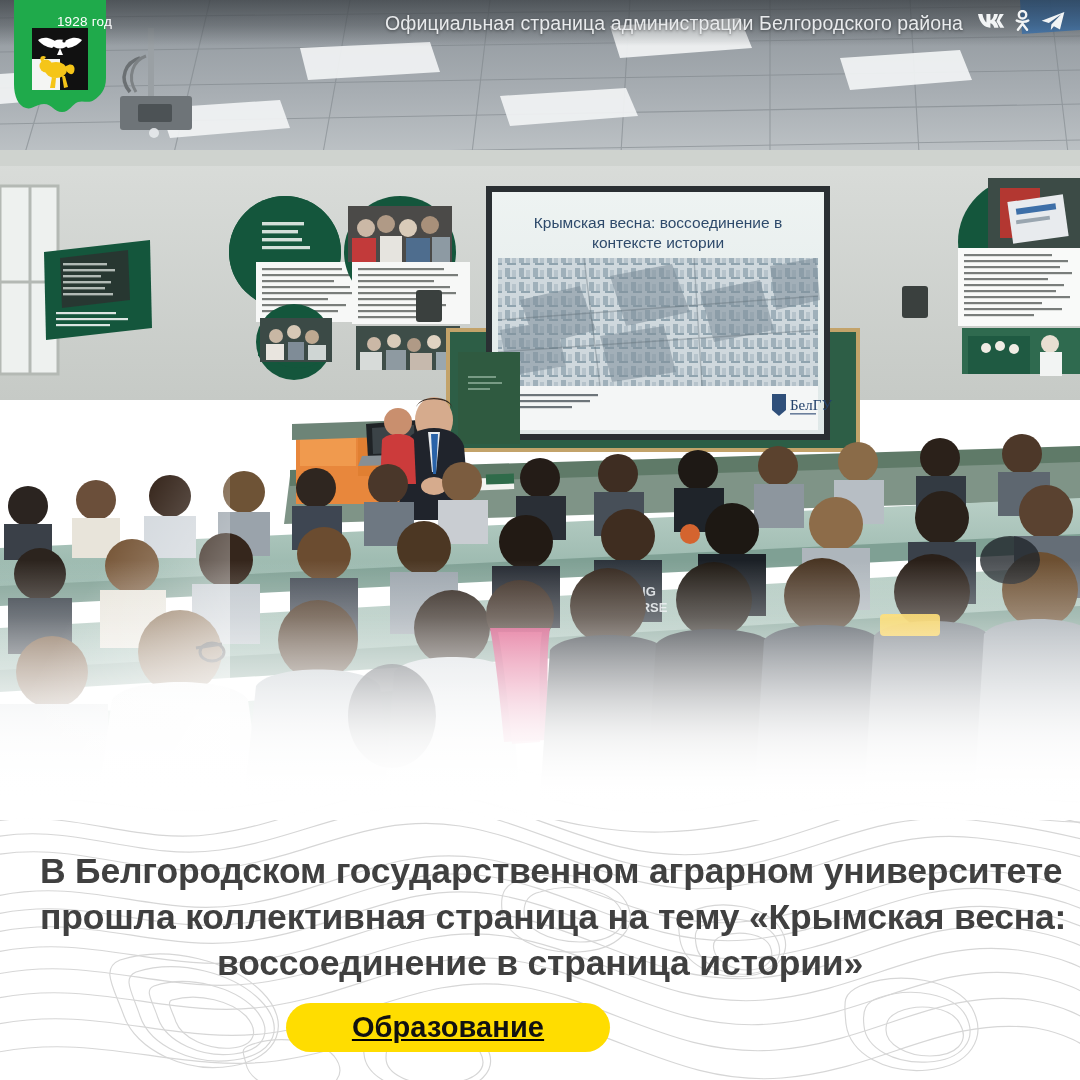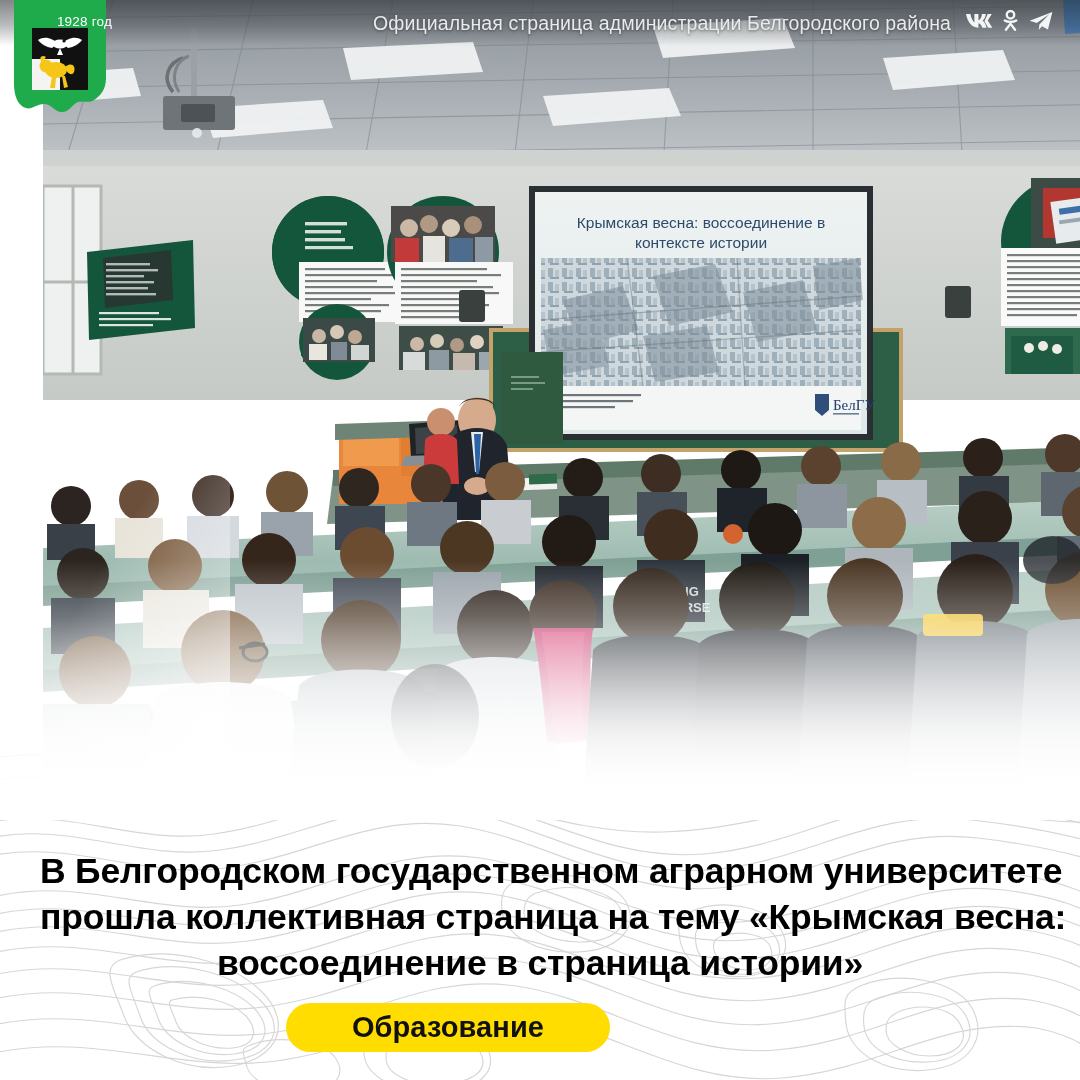--- a/index.html
+++ b/index.html
@@ -20,21 +20,20 @@
     z-index:0;
   }
   .topo-bg svg { display:block; width:1080px; height:1080px; }
 
   
   .photo {
     position:absolute; left:0; top:0;
     width:1080px; height:800px;
     z-index:1;
     overflow:hidden;
-    padding-left:43px;
   }
   .photo svg { display:block; width:1080px; height:800px; }
 
   
   .photo-fade {
     position:absolute; left:0; top:560px;
     width:1080px; height:260px;
     background:linear-gradient(to bottom,
         rgba(255,255,255,0) 0%,
         rgba(255,255,255,0.10) 22%,
@@ -49,21 +48,21 @@
     background:linear-gradient(to bottom right, rgba(255,255,255,0) 40%, rgba(255,255,255,0.75) 100%);
     z-index:2; pointer-events:none;
   }
 
   
   .topbar {
     position:absolute; left:0; top:0; width:1080px; height:46px;
     background:linear-gradient(to bottom, rgba(28,32,36,0.55) 0%, rgba(28,32,36,0.30) 55%, rgba(28,32,36,0) 100%);
     z-index:4;
     display:flex; align-items:center; justify-content:flex-end;
-    padding-right:26px;
+    padding-right:14px;
   }
   .topbar-text {
     color:#e8eaec;
     font-size:19.5px;
     font-weight:300;
     letter-spacing:0.1px;
     white-space:nowrap;
     text-shadow:0 1px 3px rgba(0,0,0,0.45);
   }
   .social-icons {
@@ -88,33 +87,33 @@
     z-index:7;
     pointer-events:none;
   }
 
   
   .caption {
     position:absolute; left:40px; top:848px;
     width:1000px;
     z-index:5;
     text-align:center;
-    color:#000000;
+    color:#404040;
     font-size:35.5px;
     font-weight:700;
     line-height:1.30;
     letter-spacing:-0.2px;
   }
   .caption .line { display:block; white-space:nowrap; }
 
   
   .pill-wrap {
     position:absolute; left:0; top:1003px; width:896px;
     z-index:5;
-    display:flex; justify-content:center;
+    display:flex; justify-content:center;text-decoration:underline;
   }
   .pill {
     position:relative;
     display:inline-flex; align-items:center; justify-content:center;
     height:49px;
     padding:0 66px;
     border-radius:26px;
     background:#ffdd00;
     color:#111111;
     font-size:29px;

